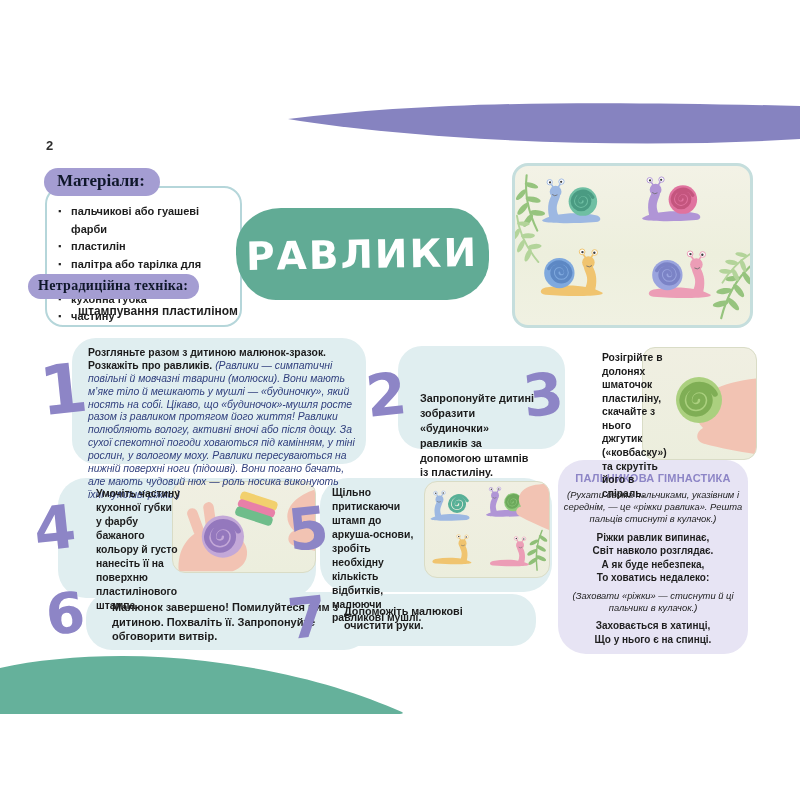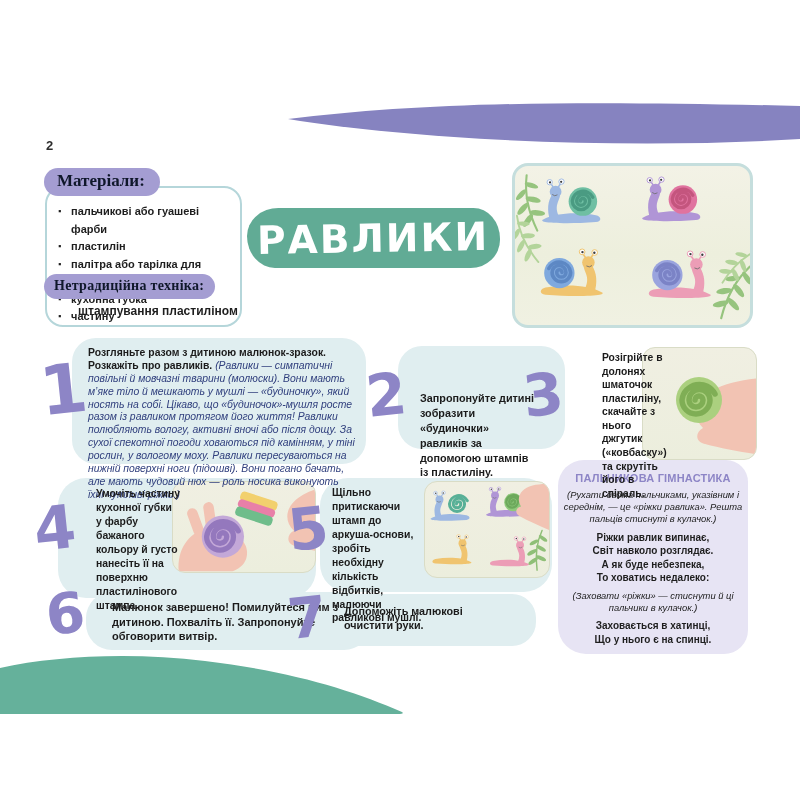--- a/index.html
+++ b/index.html
@@ -14,27 +14,27 @@
   .bottom-wave{left:0;top:648px;width:412px;height:70px;}
   
   .page-num{left:46px;top:138px;font-size:13px;font-weight:bold;color:#2e2e2e;}
   
   .mat-box{left:45px;top:186px;width:193px;height:137px;background:#fff;
     border:2px solid #b5d6da;border-radius:18px;}
   .badge{background:#a49dd2;color:#0f172a;border-radius:16px;
     font-family:Liberation Serif, serif;font-weight:bold;
     display:inline-block;white-space:nowrap;}
   .badge1{left:44px;top:168px;font-size:17px;padding:3px 15px 5px 13px;}
-  .badge2{left:44px;top:274px;font-size:14px;padding:4px 11px 5px 10px;letter-spacing:.3px;}
+  .badge2{left:28px;top:274px;font-size:14px;padding:4px 11px 5px 10px;letter-spacing:.3px;}
   .mat-list{left:58px;top:203px;width:172px;font-size:11px;font-weight:bold;line-height:17.5px;}
   .mat-item{display:flex;}
   .mat-item .bullet{width:13px;flex:none;font-size:9px;line-height:17.5px;}
   .tech-value{left:78px;top:304px;font-size:12px;font-weight:bold;}
   
-  .title-blob{left:247px;top:208px;width:253px;height:60px;background:#61ab95;
+  .title-blob{left:236px;top:208px;width:253px;height:92px;background:#61ab95;
     border-radius:45px 38px 42px 40px / 40px 44px 40px 46px;
     display:flex;align-items:center;justify-content:center;}
   .title-blob span{color:#fff;font-family:"DejaVu Sans", sans-serif;font-weight:bold;
     font-size:39px;letter-spacing:2px;transform:rotate(-1deg);}
   
   .sample-box{left:512px;top:163px;width:235px;height:159px;
     border:3px solid #c5dedd;border-radius:16px;
     background:linear-gradient(180deg,#f3f2e6 0%,#edefdd 55%,#f0f1e2 100%);overflow:hidden;}
   .mini-img{background:linear-gradient(180deg,#f0efe2 0%,#ecEEdd 100%);
     background-color:#eeeede;border:1.5px solid #d9dcc6;border-radius:13px;overflow:hidden;}

